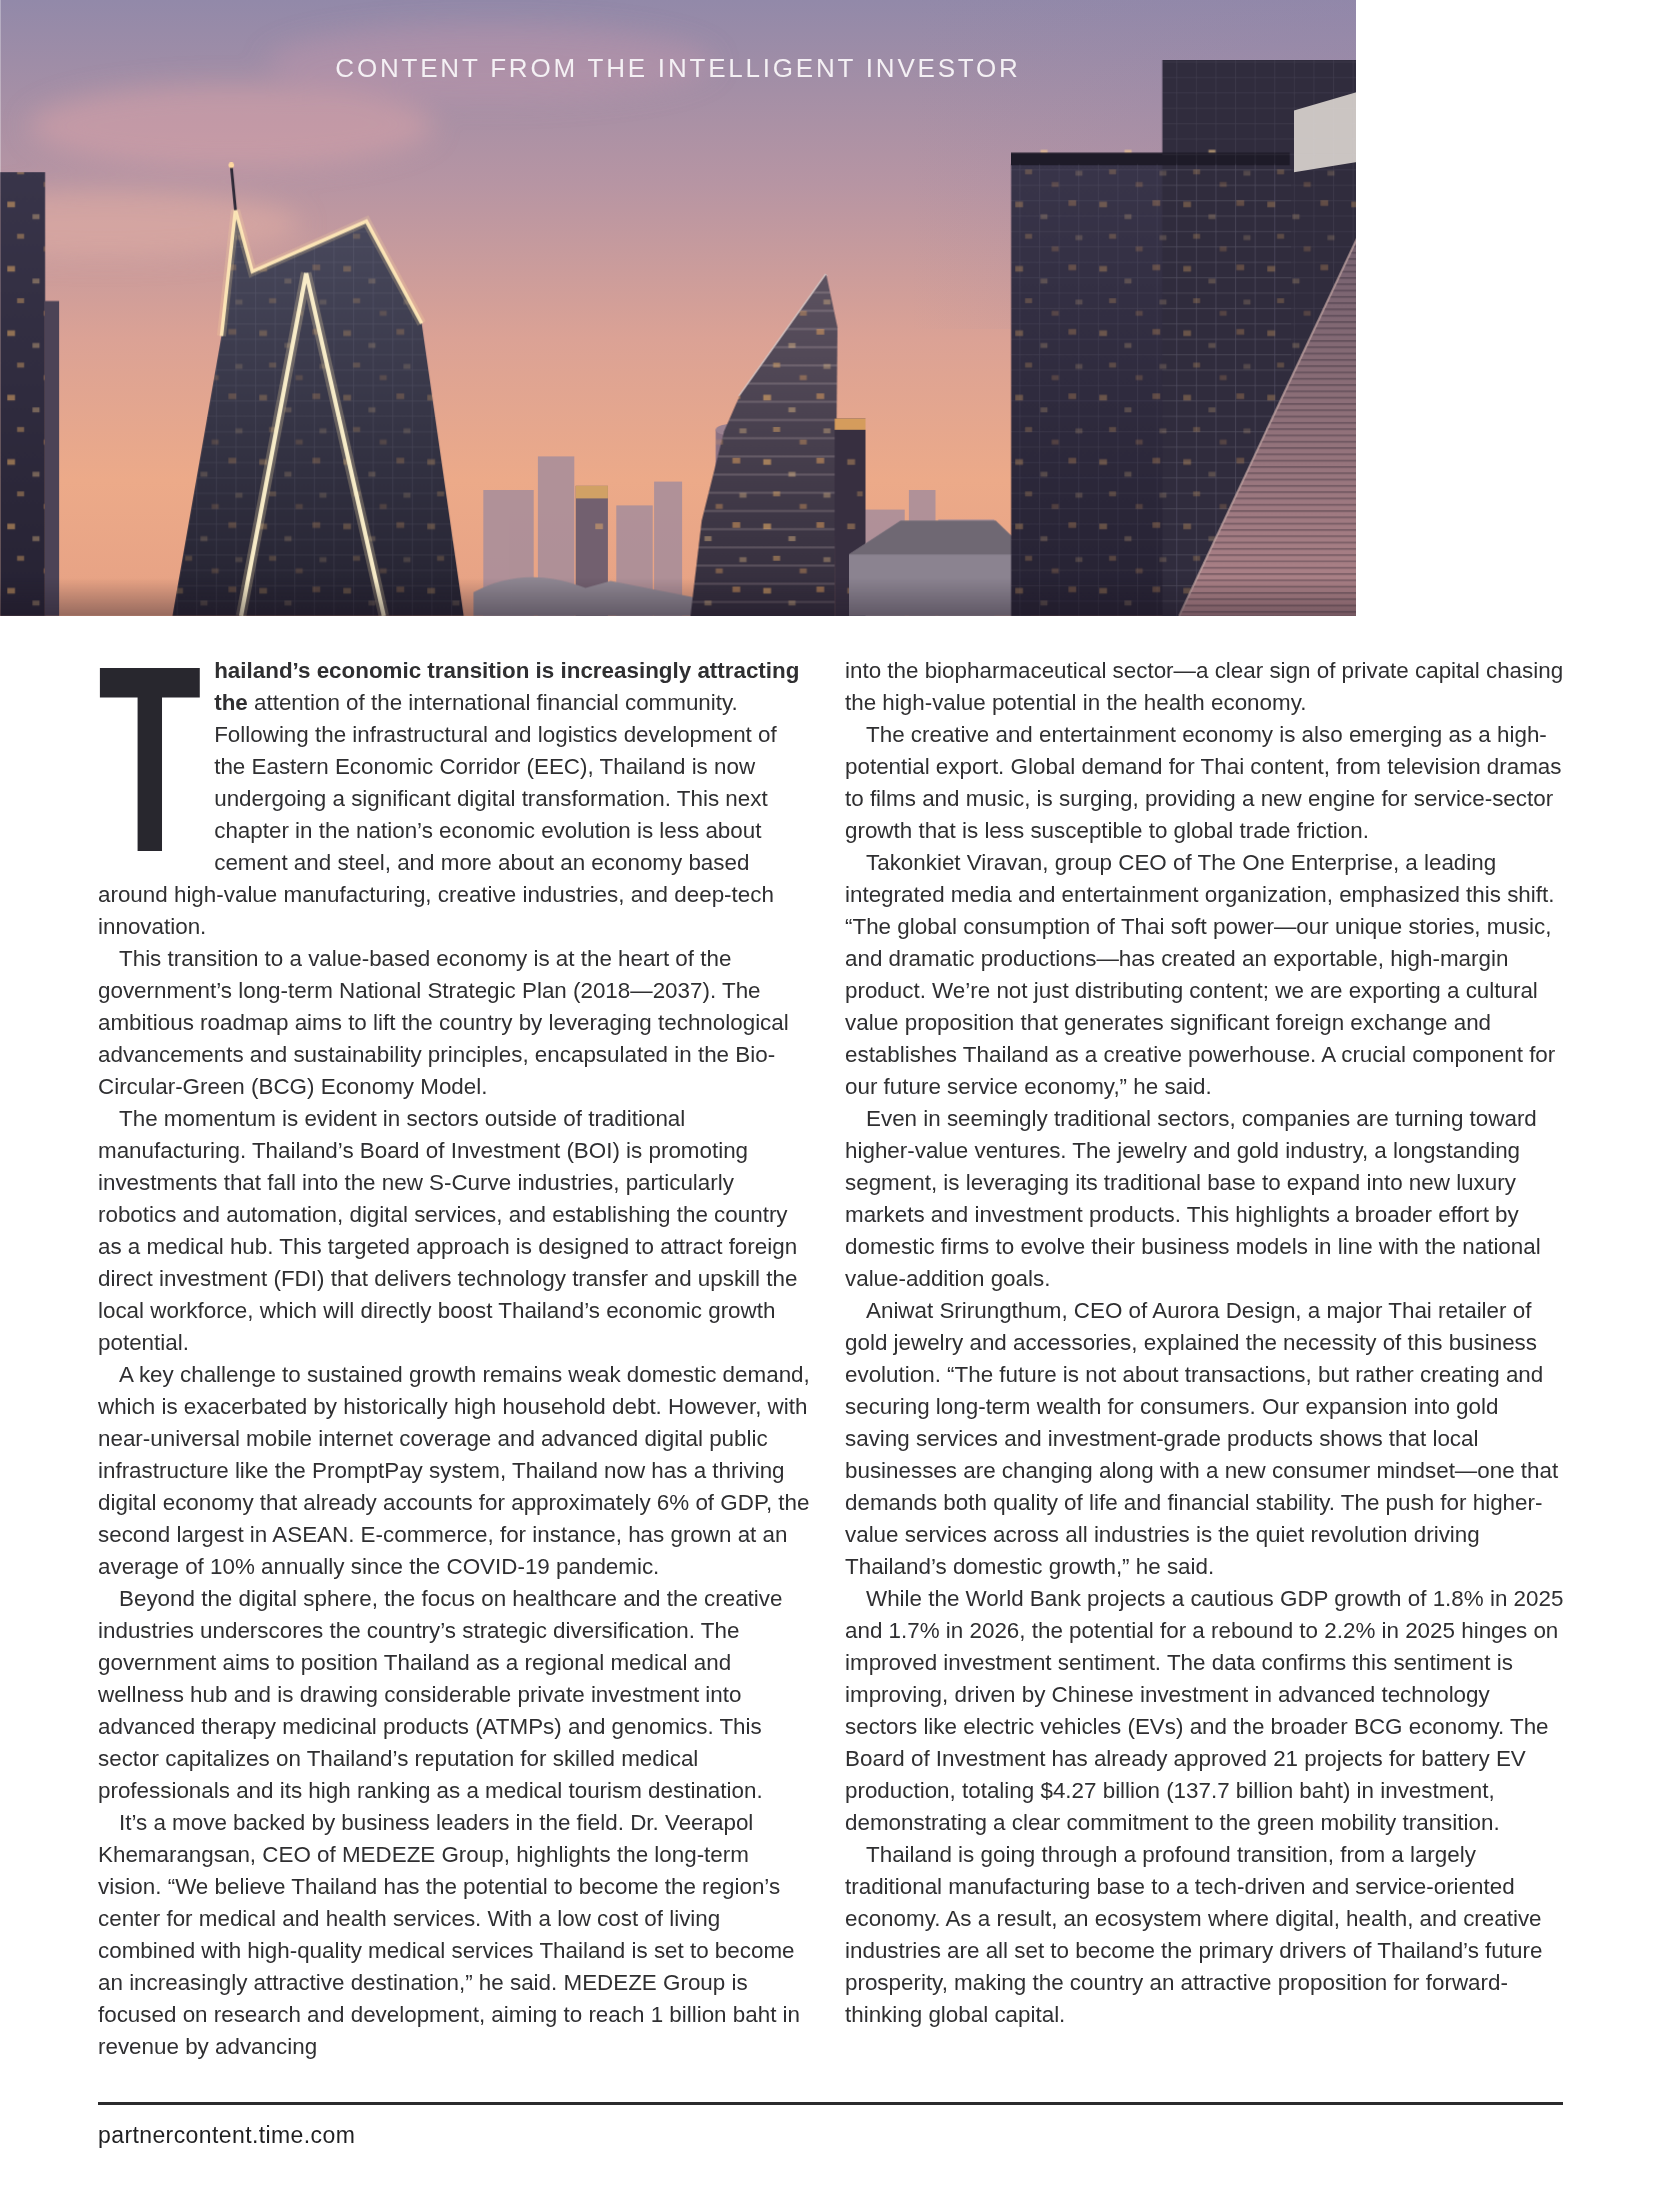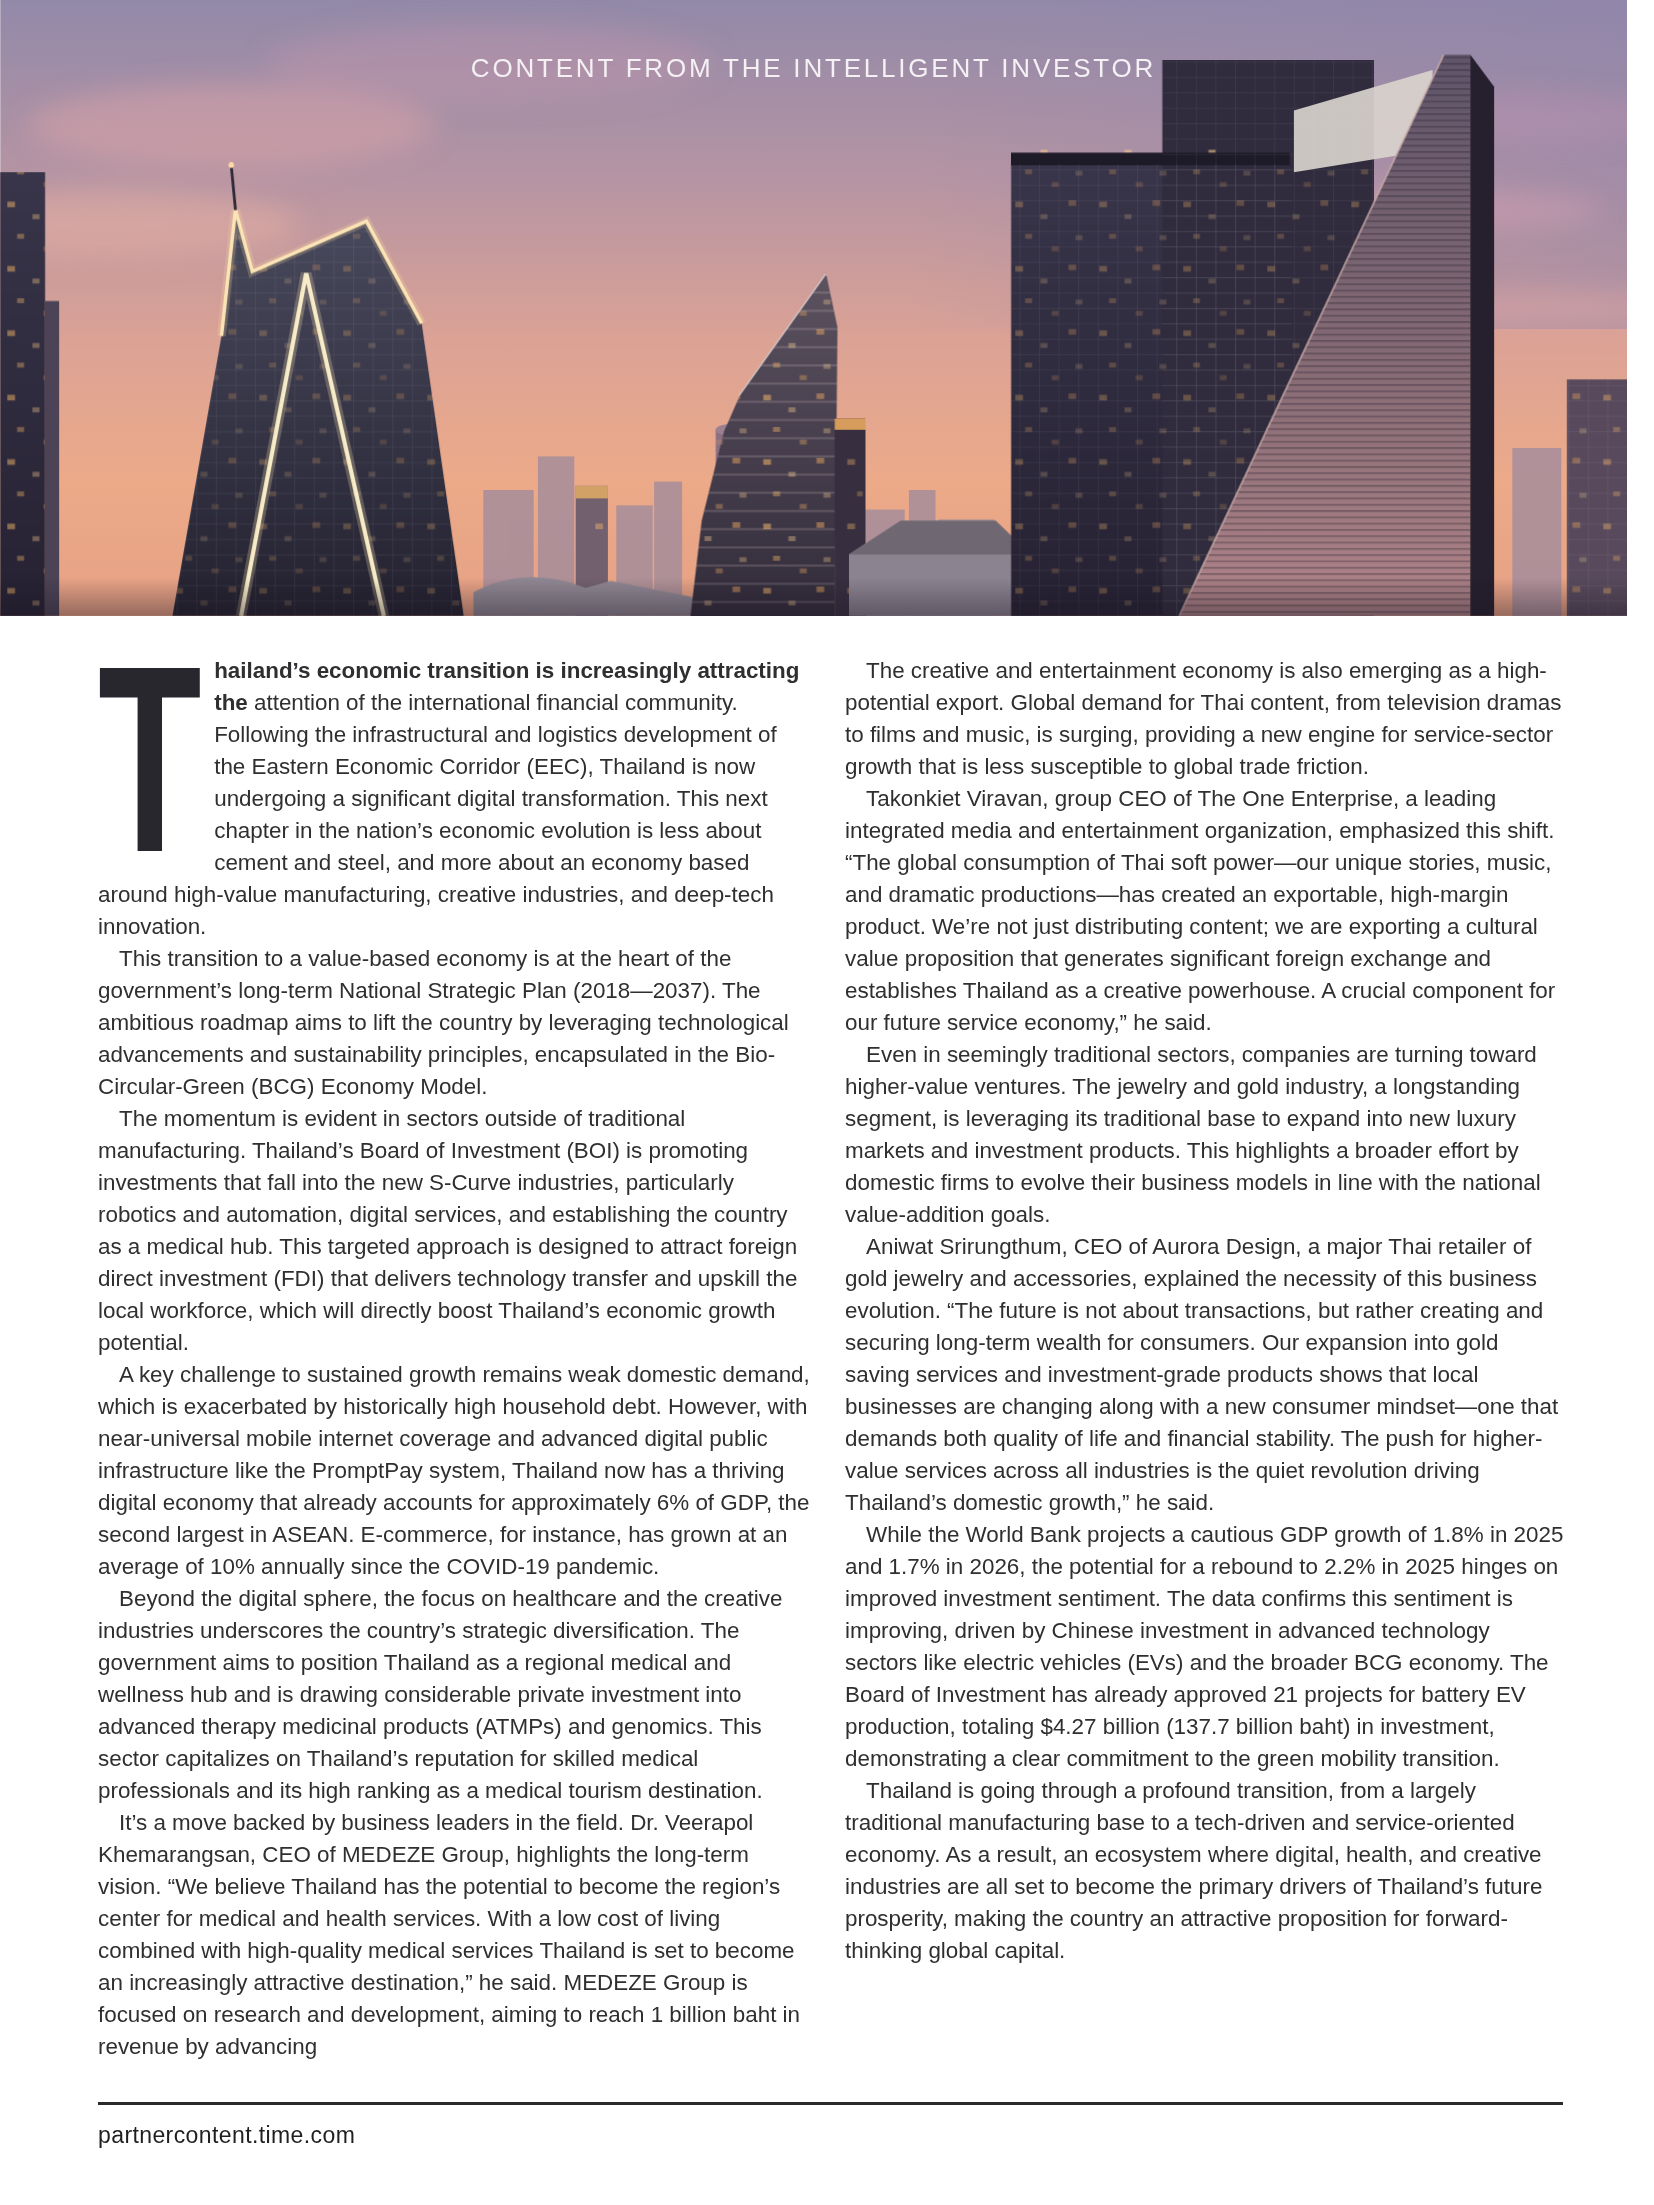--- a/index.html
+++ b/index.html
@@ -5,21 +5,21 @@
   html, body {
     margin: 0; padding: 0;
     width: 1654px; height: 2205px;
     background: #ffffff;
     overflow: hidden;
     font-family: "Liberation Sans", "DejaVu Sans", sans-serif;
   }
   .page { position: relative; width: 1654px; height: 2205px; background:#fff; }
 
   
-  .hero { position: relative; width: 1627px; height: 616px; overflow: hidden; }
+  .hero { position: relative; width: 1356px; height: 616px; overflow: hidden; }
   .hero svg.scene { position: absolute; left: 0; top: 0; display: block; }
   .kicker {
     position: absolute; top: 53px; left: 0; width: 100%;
     text-align: center; color: #f4f0f4;
     font-size: 26px; letter-spacing: 2.8px; font-weight: 400;
   }
   .hero-title {
     position: absolute; top: 90px; left: 99px;
     color: #ffffff; font-size: 63px; letter-spacing: -0.7px; white-space: nowrap;
   }
@@ -225,20 +225,21 @@
               <text x="0" y="274" font-size="380" font-weight="bold" fill="#28272e" textLength="148" lengthAdjust="spacingAndGlyphs" font-family="Liberation Sans, DejaVu Sans, sans-serif">T</text>
             </svg></span><span class="lead-bold">hailand’s economic transition is increasingly attracting the</span><span> attention of the international financial community. Following the infrastructural and logistics development of the Eastern Economic Corridor (EEC), Thailand is now undergoing a significant digital transformation. This next chapter in the nation’s economic evolution is less about cement and steel, and more about an economy based around high-value manufacturing, creative industries, and deep-tech innovation.</span></p>
       <p class="indent">This transition to a value-based economy is at the heart of the government’s long-term National Strategic Plan (2018—2037). The ambitious roadmap aims to lift the country by leveraging technological advancements and sustainability principles, encapsulated in the Bio-Circular-Green (BCG) Economy Model.</p>
       <p class="indent">The momentum is evident in sectors outside of traditional manufacturing. Thailand’s Board of Investment (BOI) is promoting investments that fall into the new S-Curve industries, particularly robotics and automation, digital services, and establishing the country as a medical hub. This targeted approach is designed to attract foreign direct investment (FDI) that delivers technology transfer and upskill the local workforce, which will directly boost Thailand’s economic growth potential.</p>
       <p class="indent">A key challenge to sustained growth remains weak domestic demand, which is exacerbated by historically high household debt. However, with near-universal mobile internet coverage and advanced digital public infrastructure like the PromptPay system, Thailand now has a thriving digital economy that already accounts for approximately 6% of GDP, the second largest in ASEAN. E-commerce, for instance, has grown at an average of 10% annually since the COVID-19 pandemic.</p>
       <p class="indent">Beyond the digital sphere, the focus on healthcare and the creative industries underscores the country’s strategic diversification. The government aims to position Thailand as a regional medical and wellness hub and is drawing considerable private investment into advanced therapy medicinal products (ATMPs) and genomics. This sector capitalizes on Thailand’s reputation for skilled medical professionals and its high ranking as a medical tourism destination.</p>
       <p class="indent">It’s a move backed by business leaders in the field. Dr. Veerapol Khemarangsan, CEO of MEDEZE Group, highlights the long-term vision. “We believe Thailand has the potential to become the region’s center for medical and health services. With a low cost of living combined with high-quality medical services Thailand is set to become an increasingly attractive destination,” he said. MEDEZE Group is focused on research and development, aiming to reach 1 billion baht in revenue by advancing</p>
     </div>
 
     <div class="col right">
+      <p>into the biopharmaceutical sector—a clear sign of private capital chasing the high-value potential in the health economy.</p>
       <p class="indent">The creative and entertainment economy is also emerging as a high-potential export. Global demand for Thai content, from television dramas to films and music, is surging, providing a new engine for service-sector growth that is less susceptible to global trade friction.</p>
       <p class="indent">Takonkiet Viravan, group CEO of The One Enterprise, a leading integrated media and entertainment organization, emphasized this shift. “The global consumption of Thai soft power—our unique stories, music, and dramatic productions—has created an exportable, high-margin product. We’re not just distributing content; we are exporting a cultural value proposition that generates significant foreign exchange and establishes Thailand as a creative powerhouse. A crucial component for our future service economy,” he said.</p>
       <p class="indent">Even in seemingly traditional sectors, companies are turning toward higher-value ventures. The jewelry and gold industry, a longstanding segment, is leveraging its traditional base to expand into new luxury markets and investment products. This highlights a broader effort by domestic firms to evolve their business models in line with the national value-addition goals.</p>
       <p class="indent">Aniwat Srirungthum, CEO of Aurora Design, a major Thai retailer of gold jewelry and accessories, explained the necessity of this business evolution. “The future is not about transactions, but rather creating and securing long-term wealth for consumers. Our expansion into gold saving services and investment-grade products shows that local businesses are changing along with a new consumer mindset—one that demands both quality of life and financial stability. The push for higher-value services across all industries is the quiet revolution driving Thailand’s domestic growth,” he said.</p>
       <p class="indent">While the World Bank projects a cautious GDP growth of 1.8% in 2025 and 1.7% in 2026, the potential for a rebound to 2.2% in 2025 hinges on improved investment sentiment. The data confirms this sentiment is improving, driven by Chinese investment in advanced technology sectors like electric vehicles (EVs) and the broader BCG economy. The Board of Investment has already approved 21 projects for battery EV production, totaling $4.27 billion (137.7 billion baht) in investment, demonstrating a clear commitment to the green mobility transition.</p>
       <p class="indent">Thailand is going through a profound transition, from a largely traditional manufacturing base to a tech-driven and service-oriented economy. As a result, an ecosystem where digital, health, and creative industries are all set to become the primary drivers of Thailand’s future prosperity, making the country an attractive proposition for forward-thinking global capital.</p>
     </div>
 
   </div>
 

